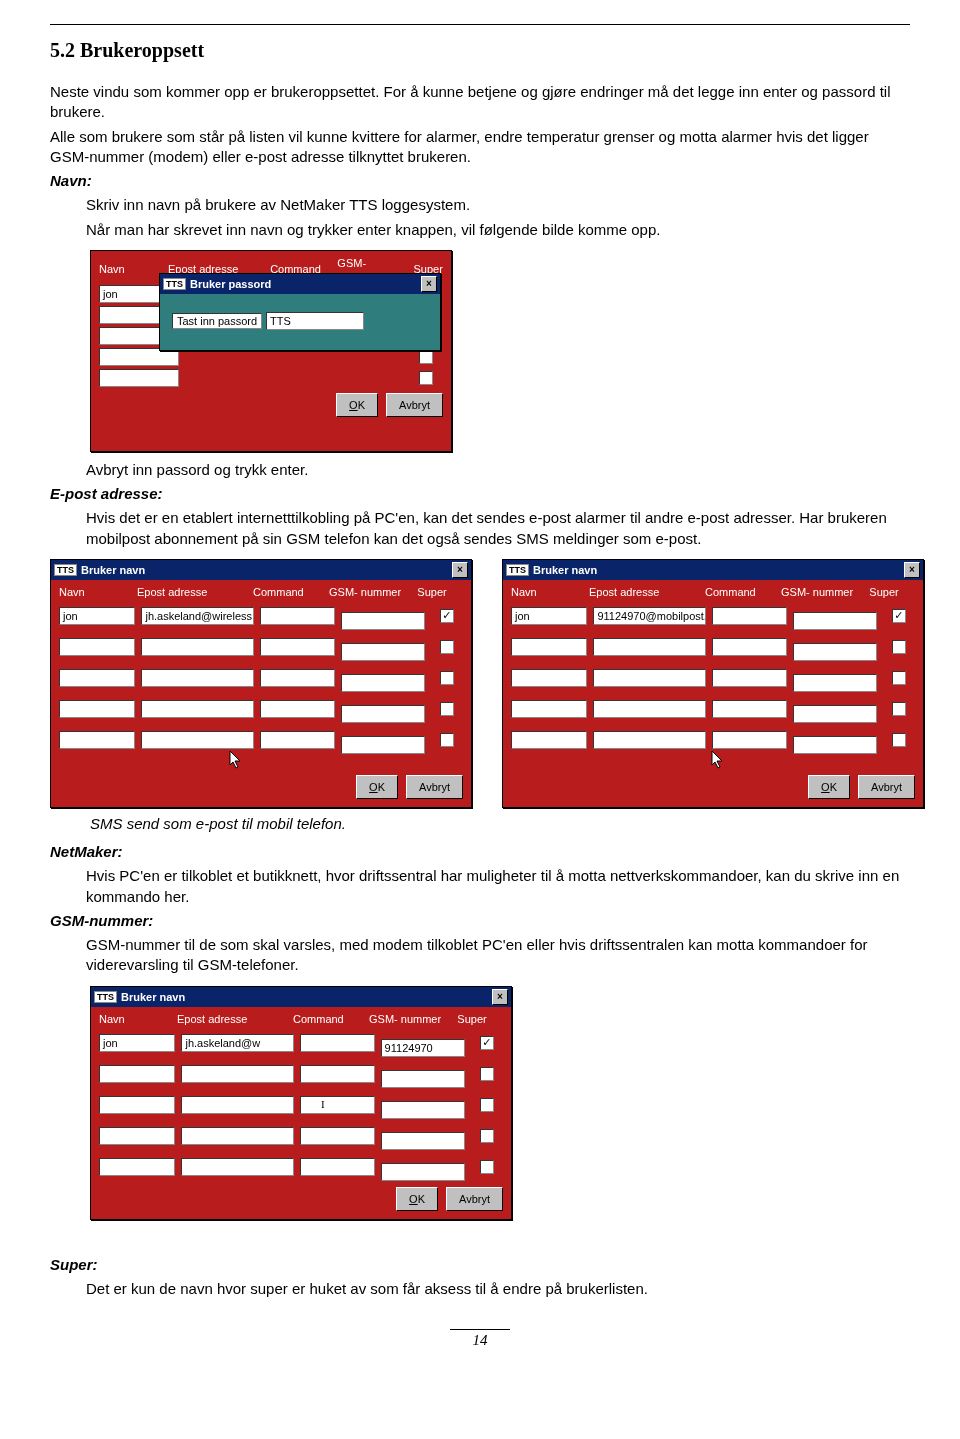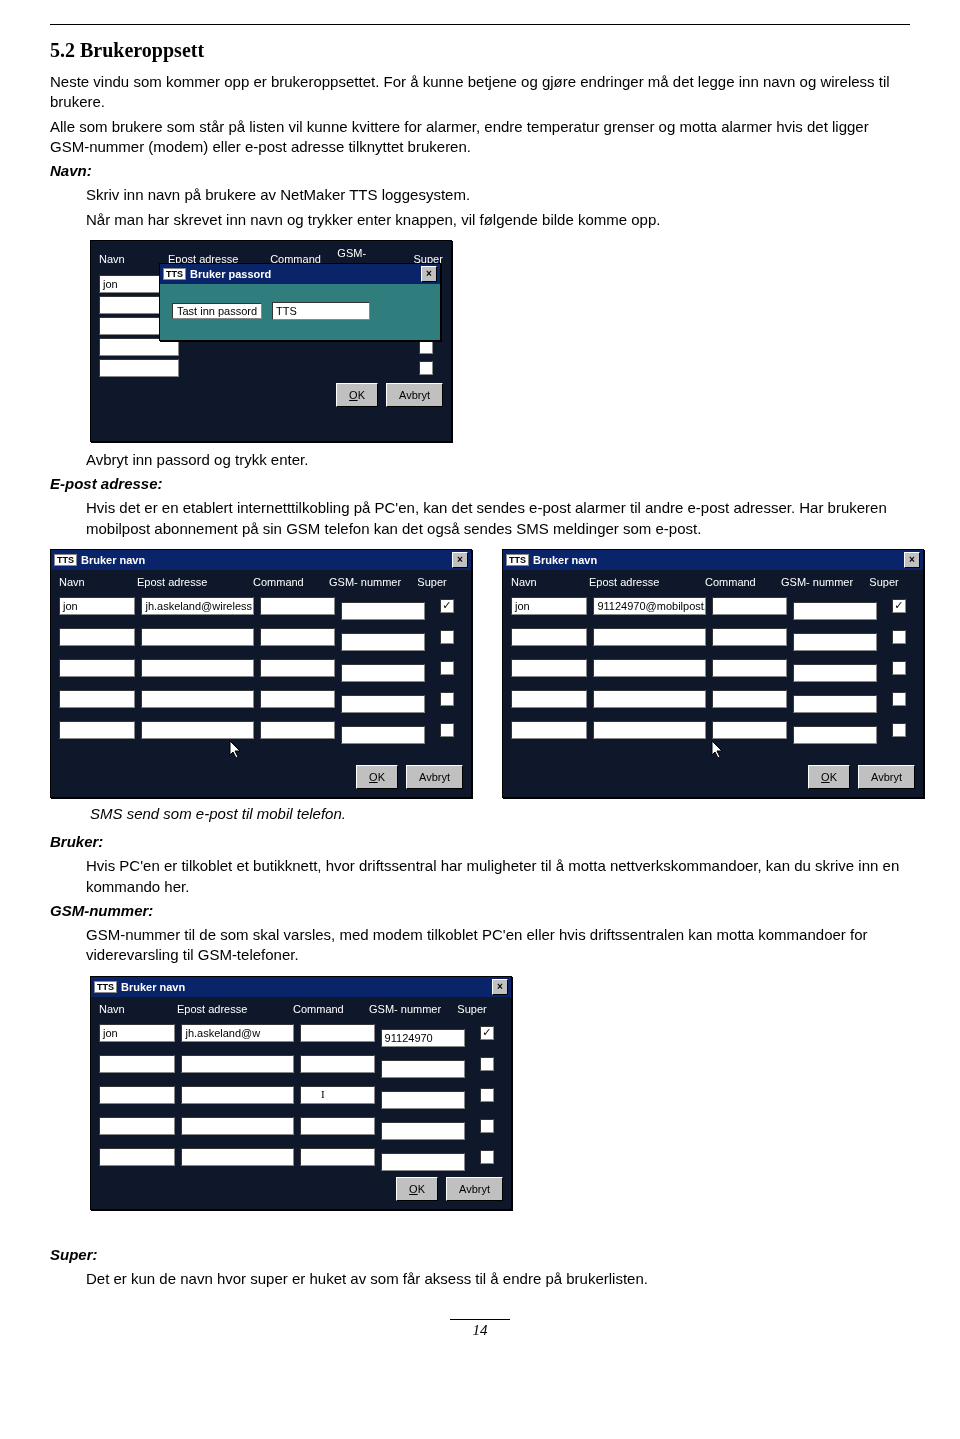--- a/index.html
+++ b/index.html
@@ -5,29 +5,29 @@
   body {
     font-family: "Comic Sans MS", cursive, sans-serif;
     font-size: 15px;
     color: #000;
     background: #fff;
     max-width: 860px;
     margin: 0 auto;
     padding: 20px 50px;
   }
   .hr { border-top: 1.5px solid #000; margin: 4px 0 14px 0; }
-  h2 { font-size: 20px; font-weight: bold; margin: 0 0 10px 0; font-family: "Comic Sans MS", cursive; }
+  h2 { font-size: 20px; font-weight: bold; margin: 0 0 20px 0; font-family: "Comic Sans MS", cursive; }
   p { margin: 4px 0; line-height: 1.35; }
   .label { font-weight: bold; font-style: italic; margin-top: 0; }
   .indent { margin-left: 36px; }
 
   
   .dlg {
     display: inline-block;
-    background: #0f172a;
+    background: #b91c1c;
     border: 1px solid #000;
     box-shadow: 1px 1px 0 #000;
     font-family: "MS Sans Serif", Arial, sans-serif;
     font-size: 11px;
     color: #fff;
     margin: 6px 0 4px 40px;
     vertical-align: top;
   }
   .dlg.small { width: 360px; }
   .dlg.big { width: 420px; }
@@ -104,21 +104,21 @@
 
 
 
 <div class="hr"></div>
 
 <h2>
   <span>5.2</span>
   <span>Brukeroppsett</span>
 </h2>
 
-<p>Neste vindu som kommer opp er brukeroppsettet. For å kunne betjene og gjøre endringer må det legge inn navn og wireless til brukere.</p>
+<p>Neste vindu som kommer opp er brukeroppsettet. For å kunne betjene og gjøre endringer må det legge inn enter og passord til brukere.</p>
 <p>Alle som brukere som står på listen vil kunne kvittere for alarmer, endre temperatur grenser og motta alarmer hvis det ligger GSM-nummer (modem) eller e-post adresse tilknyttet brukeren.</p>
 
 <p class="label">Navn:</p>
 <p class="indent">Skriv inn navn på brukere av NetMaker TTS loggesystem.</p>
 <p class="indent">Når man har skrevet inn navn og trykker enter knappen, vil følgende bilde komme opp.</p>
 
 
 <div class="dlg small">
   <div class="dlgbody">
     <div class="hdrrow">
@@ -172,21 +172,21 @@
       <div class="btn">Avbryt</div>
     </div>
 
     <div class="subdlg">
       <div class="titlebar">
         <span class="tts">TTS</span>
         <span>Bruker passord</span>
         <span class="spacer"></span>
         <span class="closebtn">×</span>
       </div>
-      <div style="padding:18px 10px 20px 12px; display:flex; align-items:center; gap:10px;">
+      <div style="padding:18px 10px 20px 12px; display:flex; align-items:center; gap:4px;">
         <span style="background:#fff;color:#000;border:1px inset #888;padding:1px 4px;font-size:11px;">Tast inn passord</span>
         <div class="inp" style="width:90px">TTS</div>
       </div>
     </div>
   </div>
 </div>
 
 <p class="indent">Avbryt inn passord og trykk enter.</p>
 
 <p class="label">E-post adresse:</p>
@@ -343,21 +343,21 @@
         <div class="btn">Avbryt</div>
       </div>
     </div>
   </div>
 </div>
 
 <div style="display:flex;">
   <p class="caption">SMS send som e-post til mobil telefon.</p>
 </div>
 
-<p class="label">Bruker:</p>
+<p class="label">NetMaker:</p>
 <p class="indent">Hvis PC'en er tilkoblet et butikknett, hvor driftssentral har muligheter til å motta nettverkskommandoer, kan du skrive inn en kommando her.</p>
 
 <p class="label">GSM-nummer:</p>
 <p class="indent">GSM-nummer til de som skal varsles, med modem tilkoblet PC'en eller hvis driftssentralen kan motta kommandoer for viderevarsling til GSM-telefoner.</p>
 
 
 <div class="dlg big">
   <div class="titlebar">
     <span class="tts">TTS</span>
     <span>Bruker navn</span>

